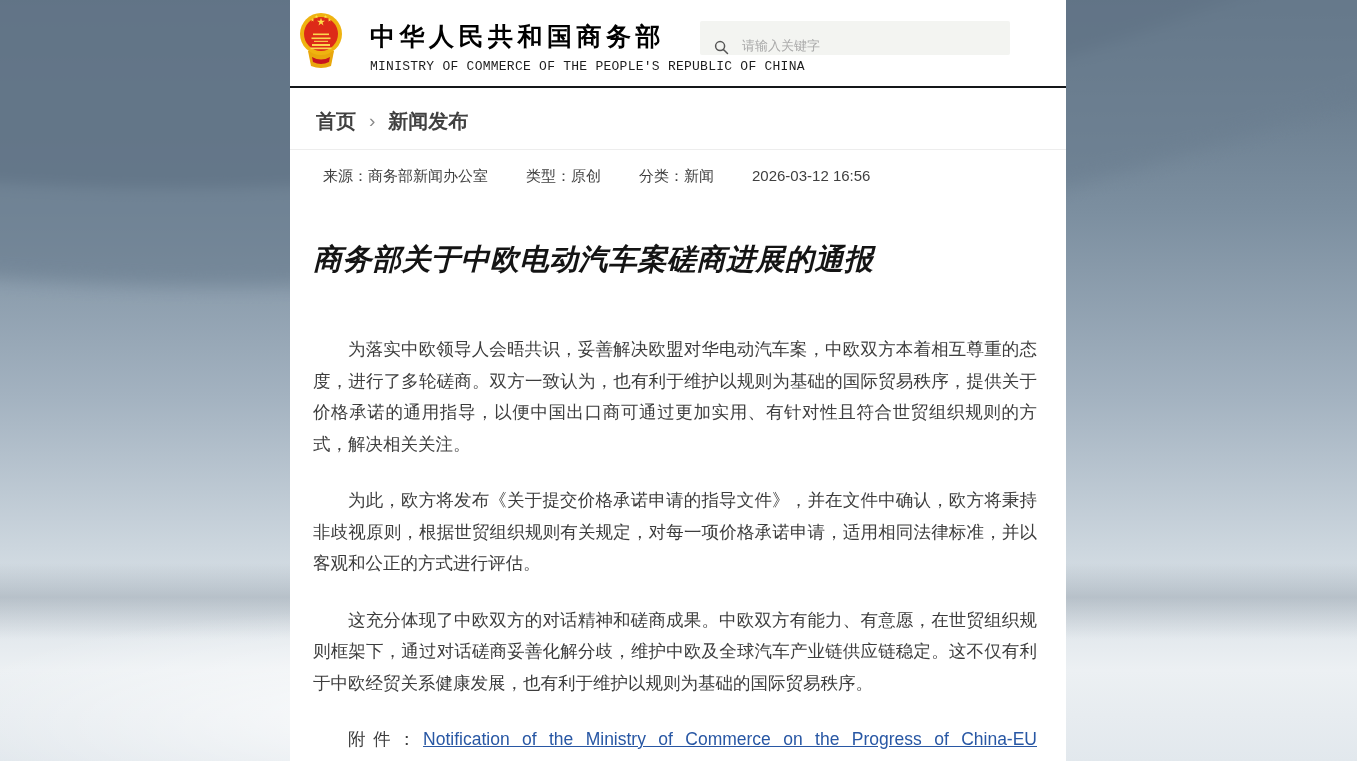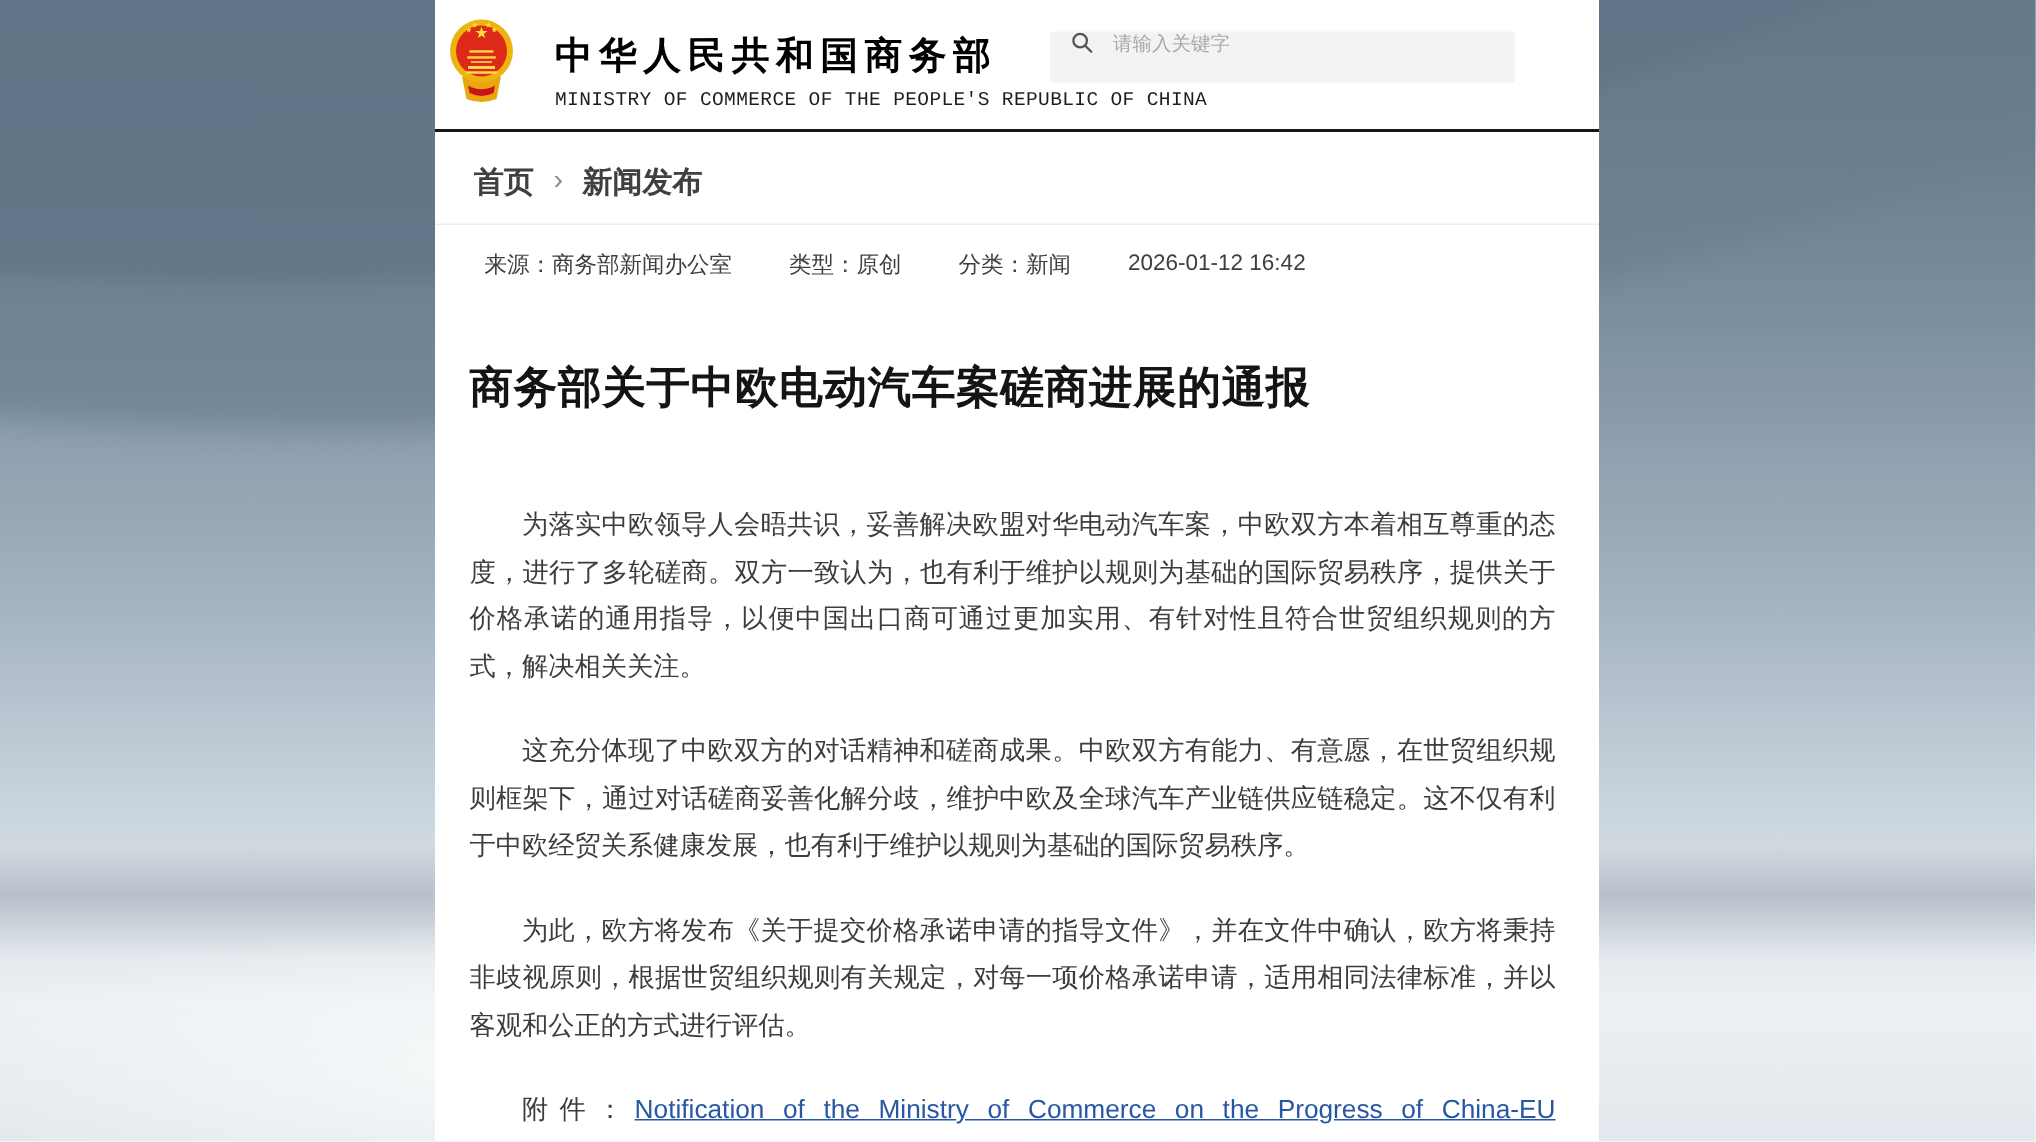--- a/index.html
+++ b/index.html
@@ -20,34 +20,34 @@
     background:radial-gradient(closest-side,rgba(255,255,255,.75),rgba(255,255,255,0));}
 
   .page{position:absolute;left:290px;top:0;width:776px;height:761px;background:#ffffff;}
 
   .site-header{position:relative;height:86px;border-bottom:2px solid #141619;font-family:Liberation Mono, monospace;}
   .emblem{position:absolute;left:9px;top:11px;width:44px;height:60px;}
   .site-title{position:absolute;left:80px;top:20px;}
   .site-title .cn{font-size:25px;font-weight:600;color:#000;letter-spacing:4.5px;white-space:nowrap;}
   .site-title .en{font-size:13px;color:#1d1d1d;margin-top:6px;letter-spacing:.25px;white-space:nowrap;}
   .search{position:absolute;left:410px;top:21px;width:310px;height:34px;background:#f3f4f1;border-radius:2px;
-    display:flex;align-items:flex-start;padding-left:14px;box-sizing:border-box;}
+    display:flex;align-items:flex-end;padding-left:14px;box-sizing:border-box;}
   .search input{border:none;outline:none;background:transparent;font-size:13px;color:#333;
     margin-left:11px;width:300px;font-family:inherit;}
   .search input::placeholder{color:#a9a9a9;}
 
   .breadcrumb{display:flex;align-items:center;gap:13px;padding:20px 24px 14px 26px;border-bottom:1px solid #ededed;}
   .crumb{font-size:20px;font-weight:700;color:#404040;text-decoration:none;cursor:pointer;}
   .sep{color:#8a8a8a;font-size:19px;font-weight:400;transform:translateY(-1px);}
 
   .meta{padding:17px 24px 0 33px;font-size:15px;color:#3f3f3f;display:flex;white-space:nowrap;}
   .meta span{margin-right:38px;}
   .meta span:last-child{margin-right:0;}
 
-  .article-title{margin:56px 24px 0 23px;font-size:29px;font-weight:700;color:#141414;letter-spacing:.5px;line-height:34px;}
+  .article-title{margin:56px 24px 0 23px;font-size:29px;font-weight:700;color:#141414;letter-spacing:.5px;line-height:34px;font-style:italic;}
 
   .article-body{margin:58px 29px 0 23px;color:#3d3d3d;}
   .article-body p{font-size:17.5px;line-height:31.5px;text-align:justify;text-indent:2em;margin:0 0 25px 0;}
   .attachment-link{color:#2857a4;text-decoration:underline;cursor:pointer;word-break:normal;}
 </style>
 </head>
 <body>
 
 <div class="backdrop">
   <div class="curve curve1"></div>
@@ -95,25 +95,25 @@
   <nav class="breadcrumb">
     <a class="crumb">首页</a>
     <span class="sep">›</span>
     <a class="crumb">新闻发布</a>
   </nav>
 
   <div class="meta">
     <span>来源：商务部新闻办公室</span>
     <span>类型：原创</span>
     <span>分类：新闻</span>
-    <span>2026-01-12 16:42</span>
+    <span>2026-03-12 16:56</span>
   </div>
 
   <h1 class="article-title">商务部关于中欧电动汽车案磋商进展的通报</h1>
 
   <div class="article-body">
     <p>为落实中欧领导人会晤共识，妥善解决欧盟对华电动汽车案，中欧双方本着相互尊重的态度，进行了多轮磋商。双方一致认为，也有利于维护以规则为基础的国际贸易秩序，提供关于价格承诺的通用指导，以便中国出口商可通过更加实用、有针对性且符合世贸组织规则的方式，解决相关关注。</p>
+    <p>为此，欧方将发布《关于提交价格承诺申请的指导文件》，并在文件中确认，欧方将秉持非歧视原则，根据世贸组织规则有关规定，对每一项价格承诺申请，适用相同法律标准，并以客观和公正的方式进行评估。</p>
     <p>这充分体现了中欧双方的对话精神和磋商成果。中欧双方有能力、有意愿，在世贸组织规则框架下，通过对话磋商妥善化解分歧，维护中欧及全球汽车产业链供应链稳定。这不仅有利于中欧经贸关系健康发展，也有利于维护以规则为基础的国际贸易秩序。</p>
-    <p>为此，欧方将发布《关于提交价格承诺申请的指导文件》，并在文件中确认，欧方将秉持非歧视原则，根据世贸组织规则有关规定，对每一项价格承诺申请，适用相同法律标准，并以客观和公正的方式进行评估。</p>
     <p><span>附件：</span><a class="attachment-link">Notification of the Ministry of Commerce on the Progress of China-EU Consultations on the EU's Anti-subsidy Case concerning Chinese Battery Electric Vehicles.pdf</a></p>
   </div>
 
 </div>
 
 </body></html>

